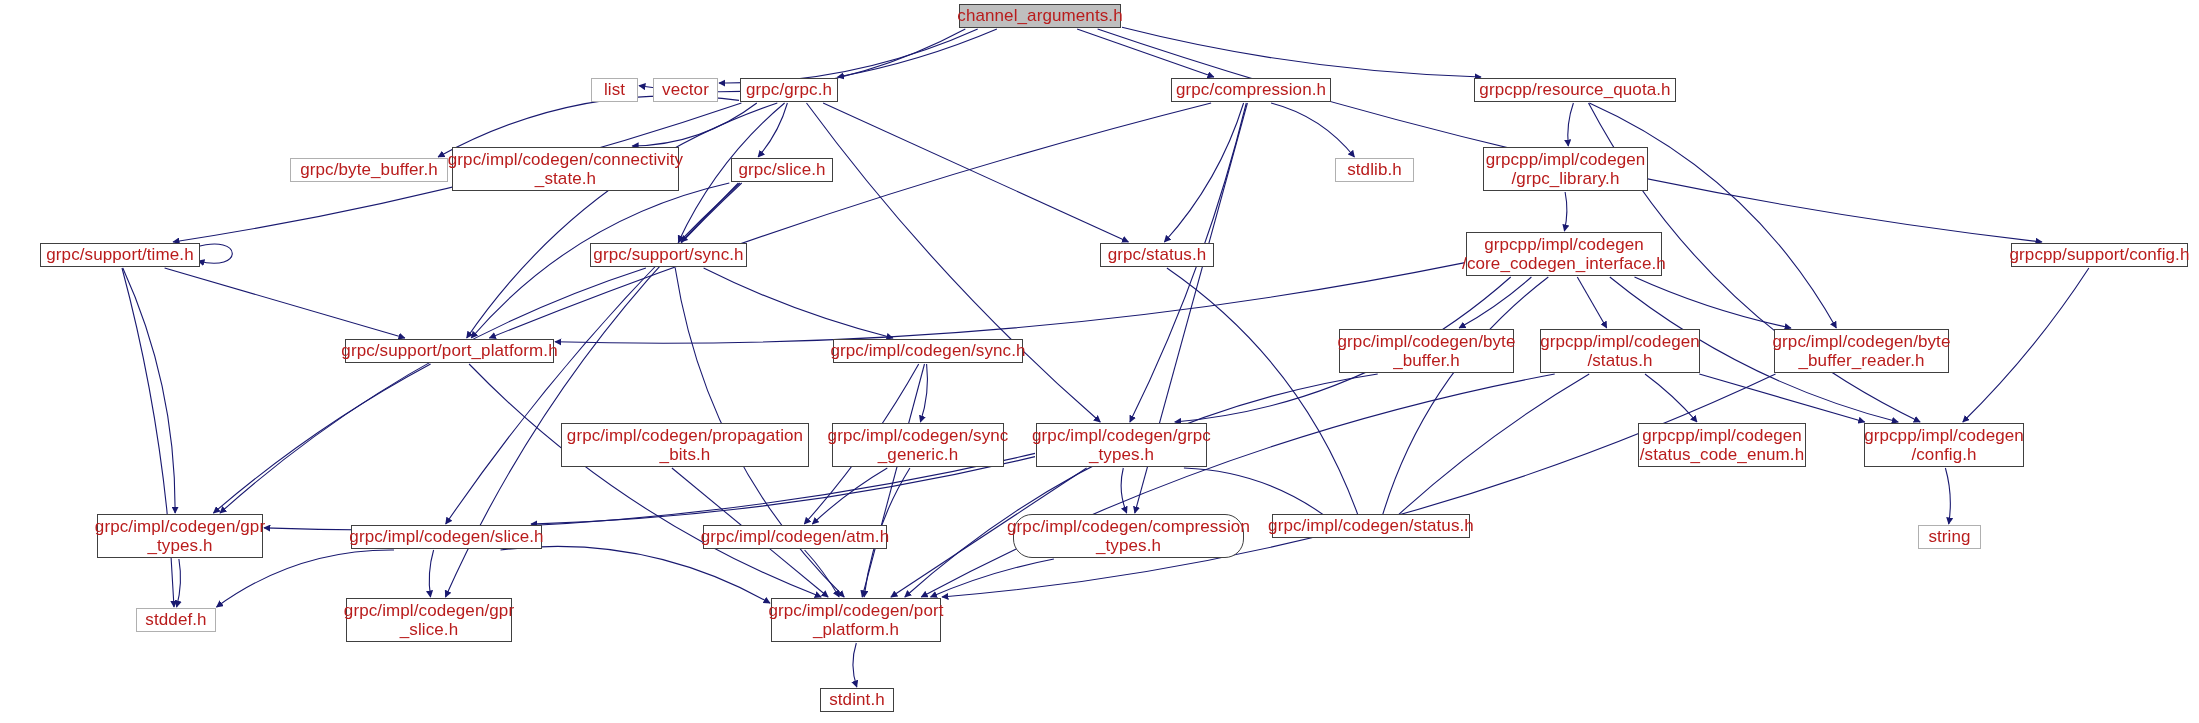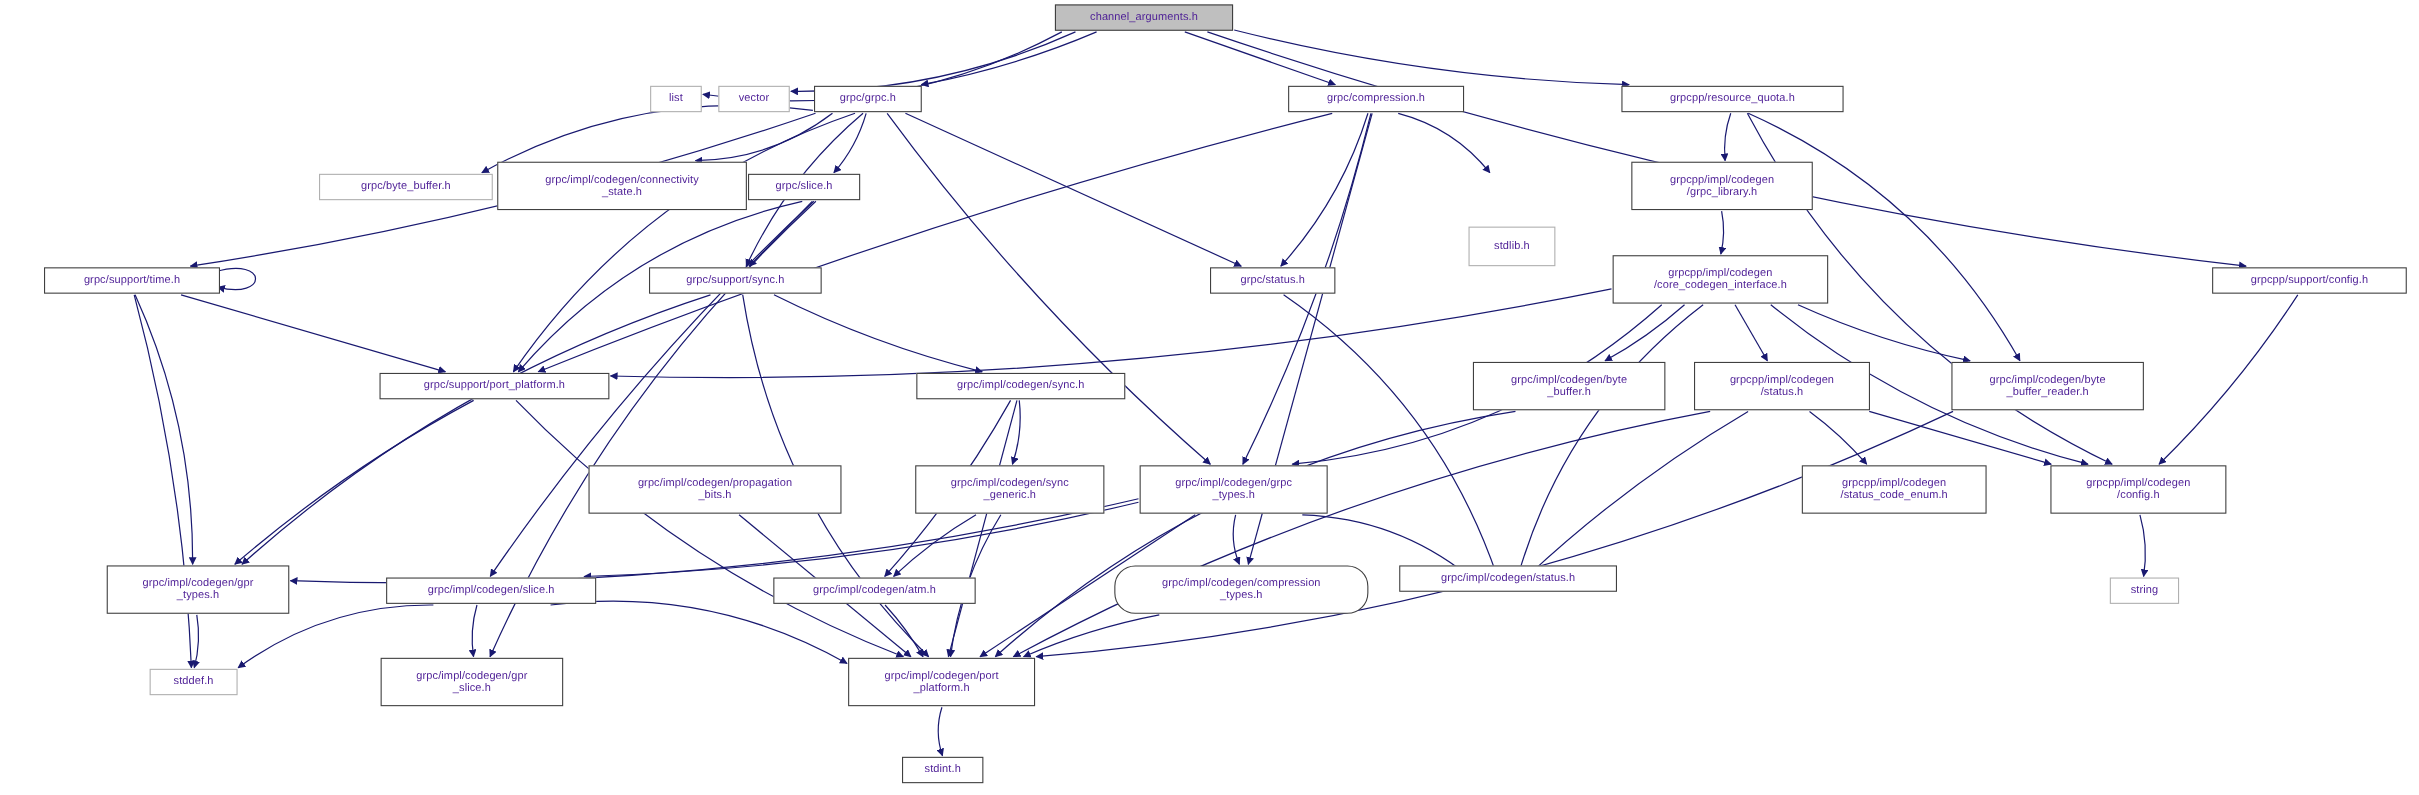--- a/index.html
+++ b/index.html
@@ -20,22 +20,22 @@
     pointer-events:none;
   }
   .node{
     position:absolute;
     box-sizing:border-box;
     display:flex;
     align-items:center;
     justify-content:center;
     text-align:center;
     line-height:1.12;
-    font-size:10px;
-    color:#4c1d95;
+    font-size:17px;
+    color:#b91c1c;
     background:#ffffff;
     border:1px solid #808080;
     white-space:pre;
     letter-spacing:0.1px;
     z-index:5;
   }
   .node.sys{
     border:1px solid #b0b0b0;
   }
   .node.local{
@@ -132,39 +132,39 @@
   <div id="nodes">
       <div class="node root" style="left: 959px; top: 4px; width: 162px; height: 24px;">channel_arguments.h</div>
       <div class="node sys" style="left: 591px; top: 78px; width: 47px; height: 24px;">list</div>
       <div class="node sys" style="left: 653px; top: 78px; width: 65px; height: 24px;">vector</div>
       <div class="node local" style="left: 740px; top: 78px; width: 98px; height: 24px;">grpc/grpc.h</div>
       <div class="node local" style="left: 1171px; top: 78px; width: 160px; height: 24px;">grpc/compression.h</div>
       <div class="node local" style="left: 1474px; top: 78px; width: 202px; height: 24px;">grpcpp/resource_quota.h</div>
       <div class="node sys" style="left: 290px; top: 158px; width: 158px; height: 24px;">grpc/byte_buffer.h</div>
       <div class="node local" style="left: 452px; top: 147px; width: 227px; height: 44px;">grpc/impl/codegen/connectivity
 _state.h</div>
-      <div class="node local" style="left: 680px; top: 158px; width: 102px; height: 24px;">grpc/slice.h</div>
-      <div class="node sys" style="left: 1335px; top: 158px; width: 79px; height: 36px; margin-top: 48px;">stdlib.h</div>
+      <div class="node local" style="left: 731px; top: 158px; width: 102px; height: 24px;">grpc/slice.h</div>
+      <div class="node sys" style="left: 1335px; top: 158px; width: 79px; height: 24px;">stdlib.h</div>
       <div class="node local" style="left: 1483px; top: 147px; width: 165px; height: 44px;">grpcpp/impl/codegen
 /grpc_library.h</div>
       <div class="node local" style="left: 40px; top: 243px; width: 160px; height: 24px; text-align: right;">grpc/support/time.h</div>
       <div class="node local" style="left: 590px; top: 243px; width: 157px; height: 24px;">grpc/support/sync.h</div>
       <div class="node local" style="left: 1100px; top: 243px; width: 114px; height: 24px;">grpc/status.h</div>
       <div class="node local" style="left: 1466px; top: 232px; width: 196px; height: 44px;">grpcpp/impl/codegen
 /core_codegen_interface.h</div>
       <div class="node local" style="left: 2011px; top: 243px; width: 177px; height: 24px;">grpcpp/support/config.h</div>
       <div class="node local" style="left: 345px; top: 339px; width: 209px; height: 24px;">grpc/support/port_platform.h</div>
       <div class="node local" style="left: 833px; top: 339px; width: 190px; height: 24px;">grpc/impl/codegen/sync.h</div>
       <div class="node local" style="left: 1339px; top: 329px; width: 175px; height: 44px;">grpc/impl/codegen/byte
 _buffer.h</div>
       <div class="node local" style="left: 1540px; top: 329px; width: 160px; height: 44px;">grpcpp/impl/codegen
 /status.h</div>
       <div class="node local" style="left: 1774px; top: 329px; width: 175px; height: 44px;">grpc/impl/codegen/byte
 _buffer_reader.h</div>
-      <div class="node local" style="left: 535px; top: 423px; width: 230px; height: 44px;">grpc/impl/codegen/propagation
+      <div class="node local" style="left: 561px; top: 423px; width: 248px; height: 44px;">grpc/impl/codegen/propagation
 _bits.h</div>
       <div class="node local" style="left: 832px; top: 423px; width: 172px; height: 44px;">grpc/impl/codegen/sync
 _generic.h</div>
       <div class="node local" style="left: 1036px; top: 423px; width: 171px; height: 44px;">grpc/impl/codegen/grpc
 _types.h</div>
       <div class="node local" style="left: 1638px; top: 423px; width: 168px; height: 44px;">grpcpp/impl/codegen
 /status_code_enum.h</div>
       <div class="node local" style="left: 1864px; top: 423px; width: 160px; height: 44px;">grpcpp/impl/codegen
 /config.h</div>
       <div class="node local" style="left: 97px; top: 514px; width: 166px; height: 44px;">grpc/impl/codegen/gpr

